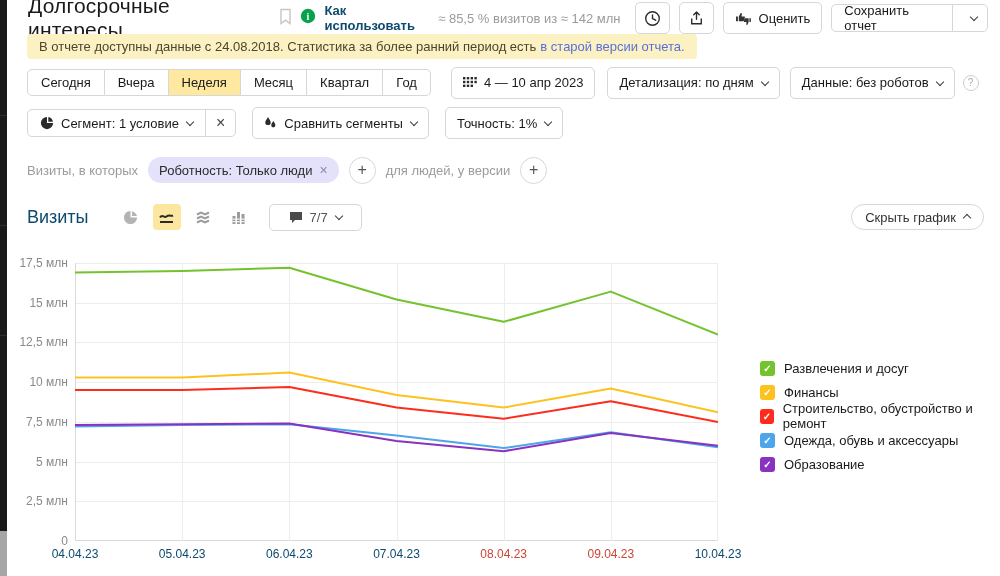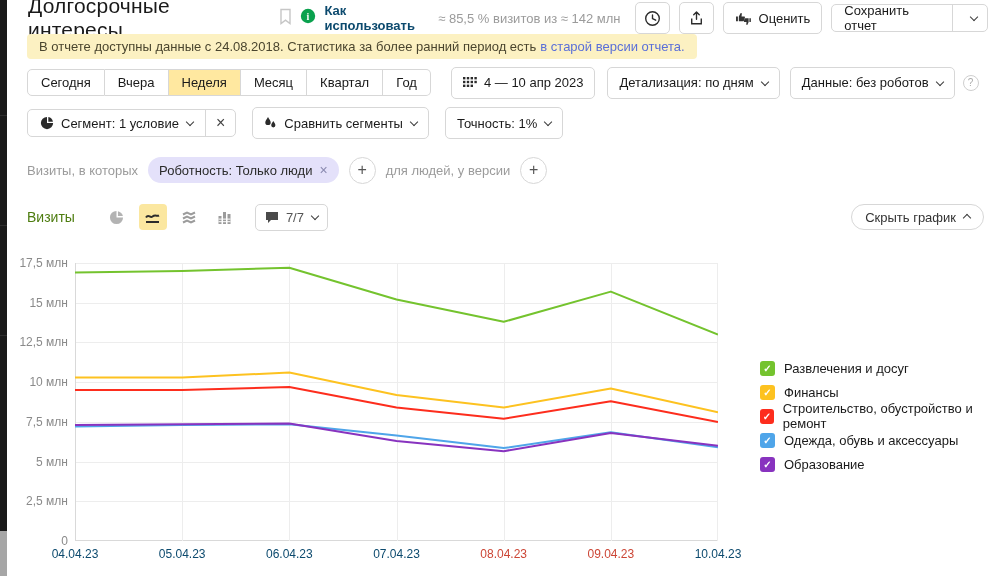--- a/index.html
+++ b/index.html
@@ -57,25 +57,25 @@
   #row-filter { left:27px; top:157px; height:26px; gap:10px; }
   .gray-label { font-size:13px; color:#9b9b9b; }
   .chip { display:inline-flex; align-items:center; height:26px; background:#e4e1fa; border-radius:13px;
           padding:0 11px; font-size:13px; color:#2b2b2b; cursor:pointer; }
   .chip .x { margin-left:7px; color:#8a8ab0; font-size:14px; }
   .plus-btn { width:27px; height:27px; border:1px solid #d7d7d7; border-radius:50%; background:#fff; color:#555;
               font-size:16px; display:flex; align-items:center; justify-content:center; cursor:pointer; }
 
   
   #chart-header { left:27px; top:203px; height:28px; }
-  #chart-title { font-size:14px; color:#4d7c0f; margin-right:28px; }
+  #chart-title { font-size:18px; color:#0c4a6e; margin-right:28px; }
   .ctype { width:28px; height:26px; display:flex; align-items:center; justify-content:center; border-radius:4px; cursor:pointer; margin-right:8px; }
   .ctype.active { background:#fbe7a0; }
   #series-count { height:27px; border:1px solid #d7d7d7; border-radius:5px; display:inline-flex; align-items:center;
-                  padding:0 9px; font-size:13px; color:#555; margin-left:8px; cursor:pointer; }
+                  padding:0 19px; font-size:13px; color:#555; margin-left:8px; cursor:pointer; }
   #hide-chart { position:absolute; right:16px; top:204px; height:26px; border:1px solid #d7d7d7; border-radius:14px;
                 background:#fff; display:flex; align-items:center; padding:0 13px; font-size:13px; color:#333; cursor:pointer; }
 
   
   .ytick { position:absolute; left:4px; width:64px; text-align:right; font-size:12px; color:#8a8a8a; }
   .xlabel { position:absolute; width:70px; text-align:center; font-size:12px; color:#0c4a6e; }
   .xlabel.weekend { color:#cc4636; }
   #plot { position:absolute; left:75px; top:263px; width:643px; height:278px; }
   #legend { position:absolute; left:760px; top:356px; }
   .legend-item { display:flex; align-items:center; height:24px; cursor:pointer; }

